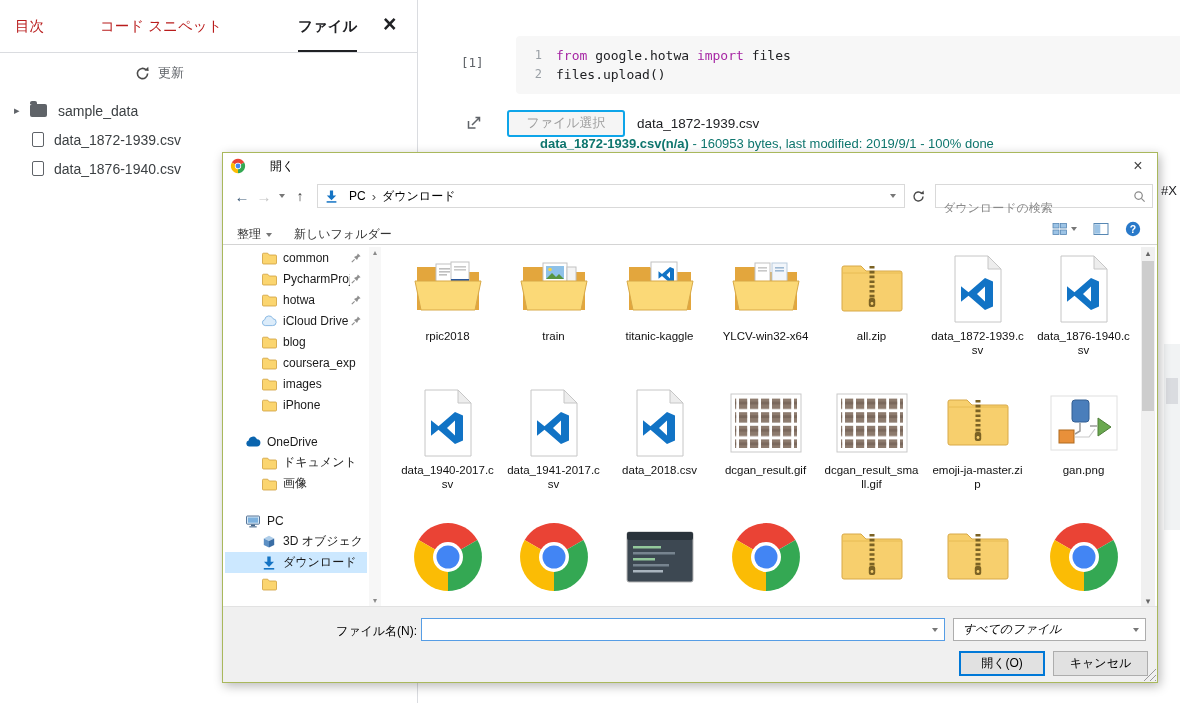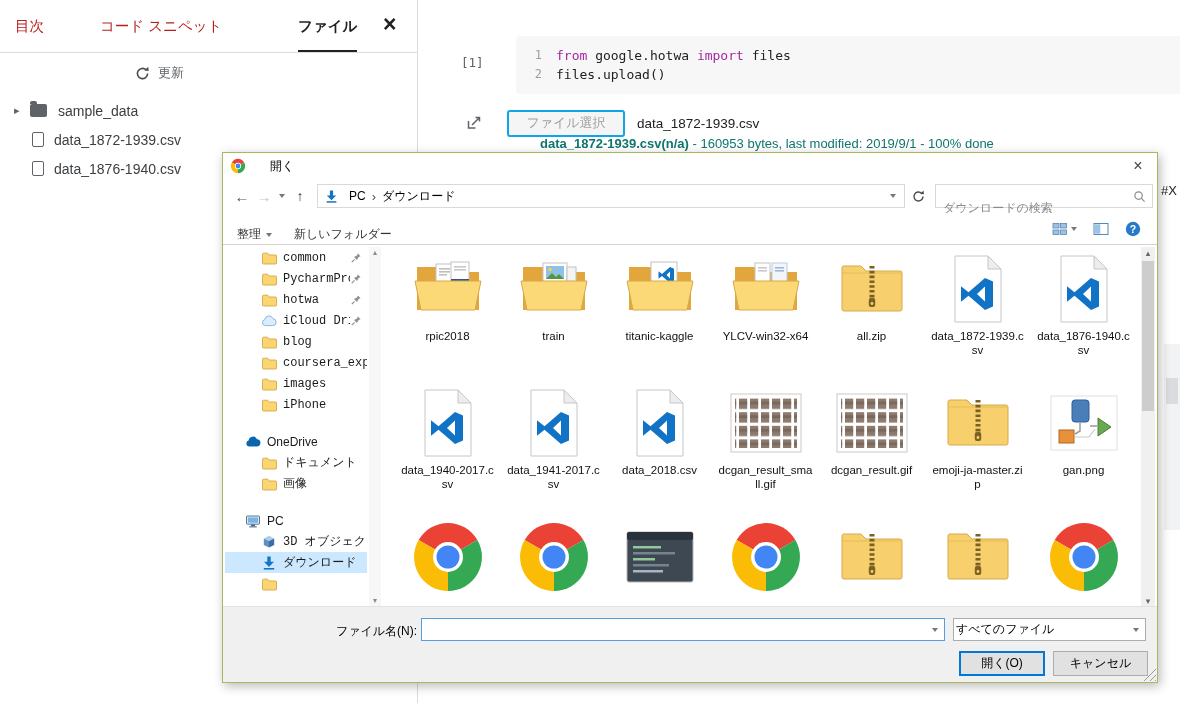--- a/index.html
+++ b/index.html
@@ -80,21 +80,21 @@
   .tool-btn{display:flex;align-items:center;gap:5px;padding:0 8px;height:24px;margin-left:6px;cursor:pointer;white-space:nowrap;margin-top:12px;}
   .tools-right{margin-left:auto;display:flex;align-items:center;gap:16px;margin-right:16px;}
   .view-ic{display:flex;align-items:center;gap:3px;cursor:pointer;}
   .view-ic svg,.pane-ic svg,.help-ic svg{width:16px;height:16px;}
   .pane-ic,.help-ic{cursor:pointer;}
 
   .content{position:absolute;left:0;top:92px;right:0;height:364px;background:#fff;}
   .side{position:absolute;left:2px;top:2px;width:142px;bottom:0;overflow:hidden;}
   .side-item{display:flex;align-items:center;height:21px;font-size:12px;color:#1a1a1a;cursor:pointer;}
   .side-item.ind1{padding-left:20px;}
-  .side-item.ind2{padding-left:36px;font-family:Liberation Mono, monospace;}
+  .side-item.ind2{padding-left:36px;}
   .side-item.sel{background:#cce8ff;}
   .side-item.gap{margin-top:16px;}
   .mini-icon{width:16px;height:16px;margin-right:6px;flex:none;}
   .mini-icon svg{width:16px;height:16px;}
   .side-label{white-space:nowrap;overflow:hidden;}
   .pin{margin-left:auto;margin-right:5px;width:12px;height:12px;flex:none;}
   .pin svg{width:12px;height:12px;}
   .side-scroll{position:absolute;left:146px;top:2px;width:12px;bottom:2px;background:#f7f7f7;cursor:pointer;}
   .sb-arr{position:absolute;left:0;width:100%;text-align:center;font-size:8px;color:#8a8a8a;line-height:10px;}
   .sb-up{top:1px;}
@@ -107,21 +107,21 @@
   .grid-scroll{position:absolute;right:2px;top:2px;width:14px;bottom:2px;background:#f0f0f0;cursor:pointer;}
   .grid-scroll .sb-arr{font-size:9px;color:#666;}
   .sb-thumb{position:absolute;left:1px;top:14px;width:12px;height:150px;background:#cdcdcd;}
 
   .foot{position:absolute;left:0;bottom:0;right:0;height:75px;background:#f0f0f0;border-top:1px solid #e2e2e2;}
   .fn-label{position:absolute;left:96px;top:16px;width:98px;text-align:right;font-size:12px;color:#000;}
   .fn-input{position:absolute;left:198px;top:11px;width:524px;height:23px;border:1px solid #569de5;background:#fff;display:flex;align-items:center;box-sizing:border-box;}
   .fn-input input{flex:1;border:none;outline:none;height:100%;font-size:12px;padding:0 5px;font-family:inherit;background:transparent;}
   .fn-input .caret{margin-right:6px;}
   .ft-combo{position:absolute;left:730px;top:11px;width:193px;height:23px;border:1px solid #adadad;background:#fff;display:flex;align-items:center;font-size:12px;box-sizing:border-box;cursor:pointer;}
-  .ft-combo .ft-val{margin-left:2px;white-space:nowrap;}
+  .ft-combo .ft-val{margin-left:9px;white-space:nowrap;font-style:italic;}
   .ft-combo .caret{margin-left:auto;margin-right:6px;}
   .btn{position:absolute;top:44px;height:25px;font-size:12px;background:#e1e1e1;border:1px solid #adadad;font-family:inherit;cursor:pointer;box-sizing:border-box;}
   .btn.default{left:736px;width:86px;border:2px solid #0078d7;}
   .btn.cancel{left:830px;width:95px;}
   .grip{position:absolute;right:1px;bottom:1px;width:14px;height:14px;cursor:nwse-resize;
     background:repeating-linear-gradient(135deg,transparent 0 3px,#9a9a9a 3px 4px);
     clip-path:polygon(100% 0,100% 100%,0 100%);}
 </style>
 </head>
 <body>
@@ -603,37 +603,37 @@
               <rect x="3" y="9" width="70" height="58" fill="#fff" stroke="#c9c9c9"></rect>
               <defs>
                 <pattern id="gq1" width="11" height="13.6" patternUnits="userSpaceOnUse">
                   <rect width="8.2" height="10.4" fill="#8d7b6e"></rect>
                   <rect width="8.2" height="3" y="3" fill="#6e5c50" opacity="0.6"></rect>
                 </pattern>
               </defs>
               <rect x="7" y="13" width="62" height="50" fill="url(#gq1)"></rect>
             </svg>
           </span>
-    <span class="fi-label">dcgan_result_small.gif</span>
+    <span class="fi-label">dcgan_result.gif</span>
   </div>
 
   <div class="file-item">
     <span class="fi">
             <svg viewBox="0 0 76 76">
               <rect x="3" y="9" width="70" height="58" fill="#fff" stroke="#c9c9c9"></rect>
               <defs>
                 <pattern id="gq1" width="11" height="13.6" patternUnits="userSpaceOnUse">
                   <rect width="8.2" height="10.4" fill="#8d7b6e"></rect>
                   <rect width="8.2" height="3" y="3" fill="#6e5c50" opacity="0.6"></rect>
                 </pattern>
               </defs>
               <rect x="7" y="13" width="62" height="50" fill="url(#gq1)"></rect>
             </svg>
           </span>
-    <span class="fi-label">dcgan_result.gif</span>
+    <span class="fi-label">dcgan_result_small.gif</span>
   </div>
 
   <div class="file-item">
     <span class="fi">
             <svg viewBox="0 0 76 76">
               <path d="M8 17 a2 2 0 0 1 2-2 h17 l5 5 h34 a2 2 0 0 1 2 2 v36 a2 2 0 0 1-2 2 H10 a2 2 0 0 1-2-2z" fill="#f7cf6d" stroke="#d8a948"></path>
               <path d="M8 22 h60" stroke="#e8bc55"></path>
               <path d="M38 15 v32" stroke="#7b6224" stroke-width="5" stroke-dasharray="2.6 2.2"></path>
               <rect x="34.8" y="47" width="6.4" height="9" rx="2" fill="#7b6224"></rect>
               <circle cx="38" cy="52.5" r="1.4" fill="#f7cf6d"></circle>

